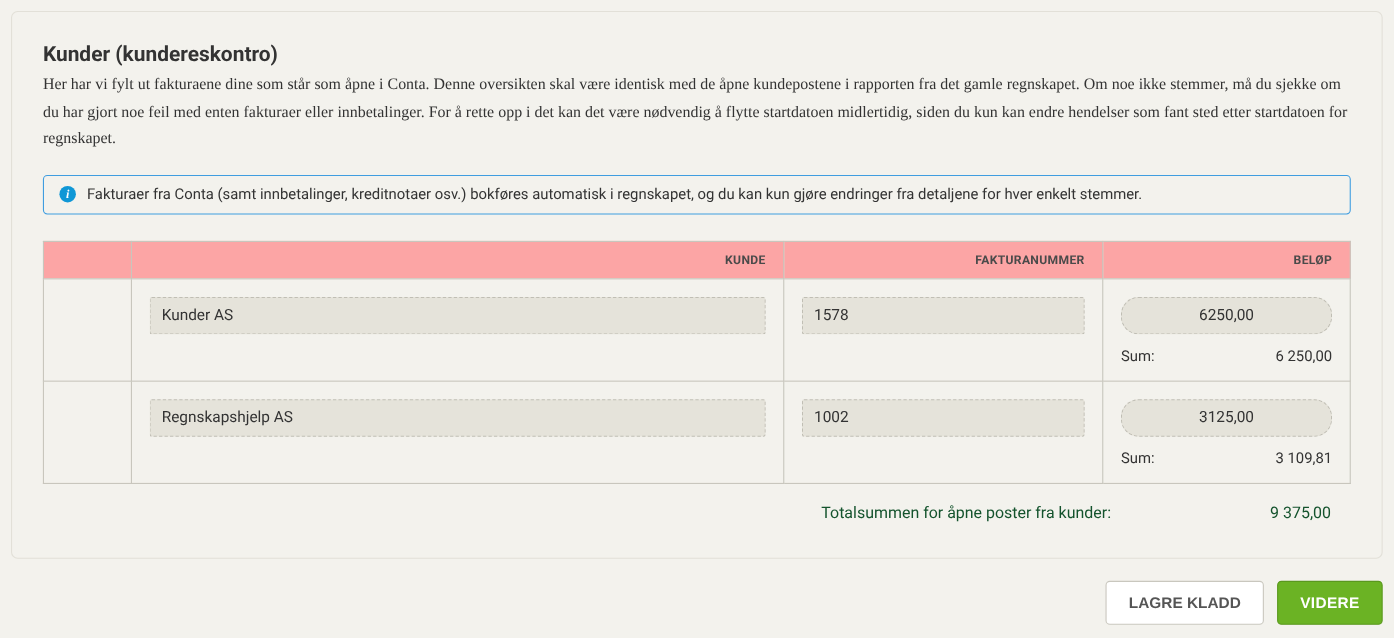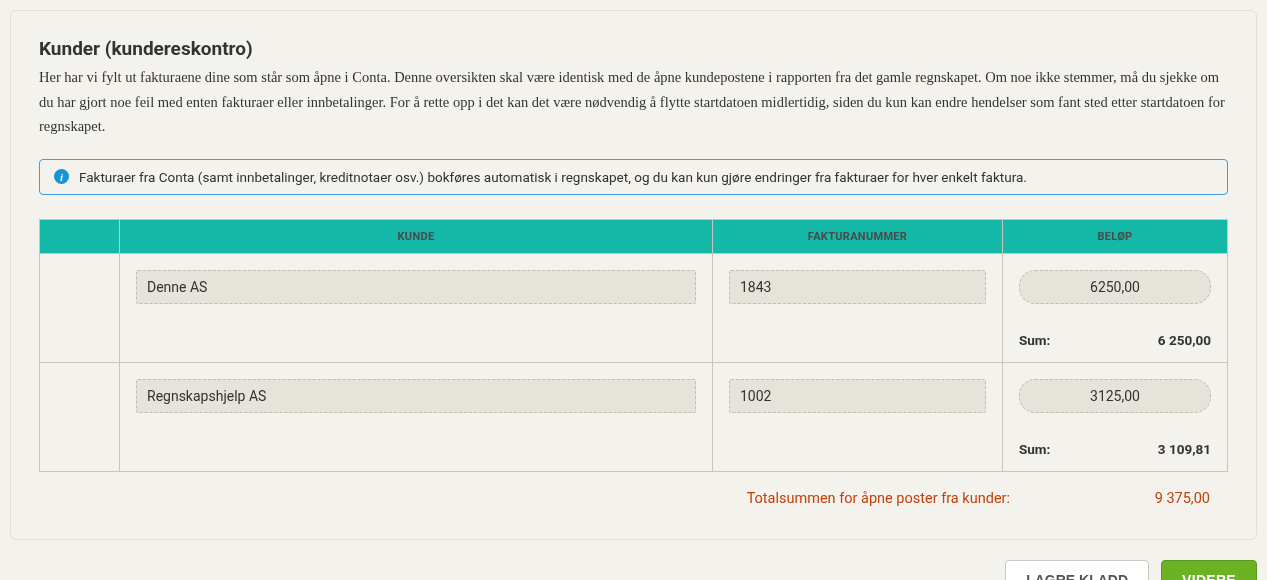--- a/index.html
+++ b/index.html
@@ -58,26 +58,26 @@
     justify-content: center;
     flex-shrink: 0;
   }
   table.grid {
     width: 100%;
     border-collapse: collapse;
     border: 1px solid #c8c6bd;
     background: #f3f2ed;
   }
   table.grid th {
-    background: #14b8a6;
+    background: #fca5a5;
     font-size: 11px;
     font-weight: 700;
     letter-spacing: 0.3px;
     color: #4a4a4a;
-    text-align: center;
+    text-align: right;
     padding: 10px 16px;
     border: 1px solid #c8c6bd;
   }
   table.grid td {
     border: 1px solid #c8c6bd;
     padding: 16px 16px 14px 16px;
     vertical-align: top;
   }
   .col-blank { width: 80px; }
   .col-kunde { }
@@ -93,30 +93,29 @@
     color: #333;
     width: 100%;
   }
   .ro-input.right { text-align: center; border-radius: 16px; }
 
   .sum-row {
     display: flex;
     justify-content: space-between;
     font-size: 13.5px;
     color: #333;
-    margin-top: 28px;
-    font-weight: bold;
+    margin-top: 12px;
   }
 
   .total-row {
     display: flex;
     justify-content: space-between;
     padding: 18px 18px 4px 0;
     font-size: 14.5px;
-    color: #c2410c;
+    color: #14532d;
   }
   .total-row .lbl { margin-left: auto; margin-right: 110px; }
   .total-row .val { min-width: 90px; text-align: right; }
 
   .actions {
     margin-top: 20px;
     display: flex;
     justify-content: flex-end;
     gap: 12px;
   }
@@ -144,40 +143,40 @@
 <body>
 
 <div class="panel">
 
   <h2 class="title">Kunder (kundereskontro)</h2>
 
   <p class="desc">Her har vi fylt ut fakturaene dine som står som åpne i Conta. Denne oversikten skal være identisk med de åpne kundepostene i rapporten fra det gamle regnskapet. Om noe ikke stemmer, må du sjekke om du har gjort noe feil med enten fakturaer eller innbetalinger. For å rette opp i det kan det være nødvendig å flytte startdatoen midlertidig, siden du kun kan endre hendelser som fant sted etter startdatoen for regnskapet.</p>
 
   <div class="info-box">
     <span class="info-icon">i</span>
-    <span>Fakturaer fra Conta (samt innbetalinger, kreditnotaer osv.) bokføres automatisk i regnskapet, og du kan kun gjøre endringer fra fakturaer for hver enkelt faktura.</span>
+    <span>Fakturaer fra Conta (samt innbetalinger, kreditnotaer osv.) bokføres automatisk i regnskapet, og du kan kun gjøre endringer fra detaljene for hver enkelt stemmer.</span>
   </div>
 
   <table class="grid">
     <thead>
       <tr>
         <th class="col-blank"></th>
         <th class="col-kunde">KUNDE</th>
         <th class="col-fnr">FAKTURANUMMER</th>
         <th class="col-belop">BELØP</th>
       </tr>
     </thead>
     <tbody>
       <tr>
         <td></td>
         <td>
-          <div class="ro-input">Denne AS</div>
-        </td>
-        <td>
-          <div class="ro-input">1843</div>
+          <div class="ro-input">Kunder AS</div>
+        </td>
+        <td>
+          <div class="ro-input">1578</div>
         </td>
         <td>
           <div class="ro-input right">6250,00</div>
           <div class="sum-row">
             <span>Sum:</span>
             <span>6 250,00</span>
           </div>
         </td>
       </tr>
       <tr>

